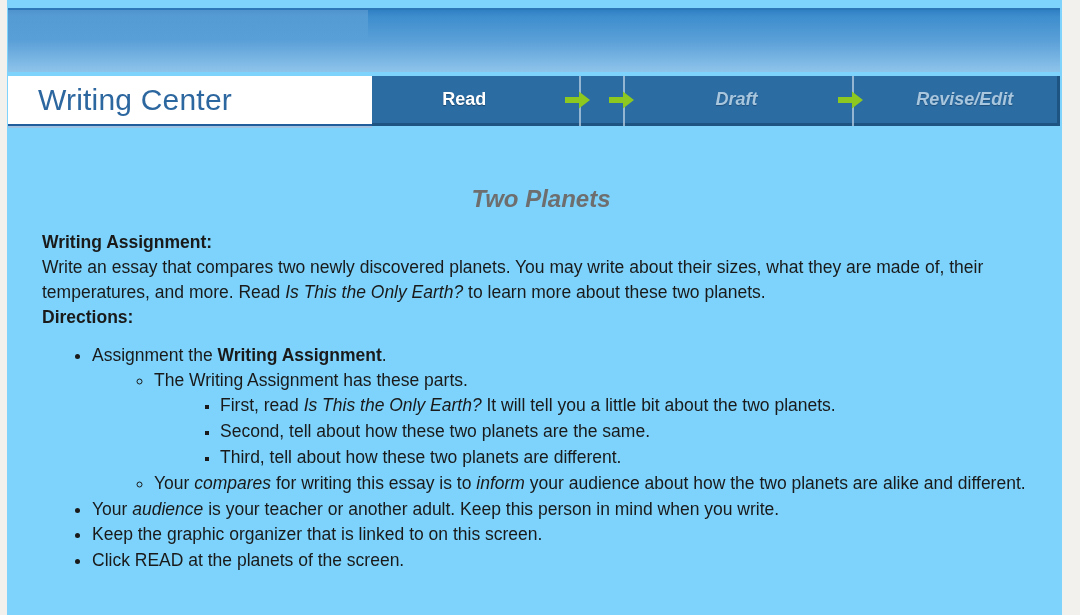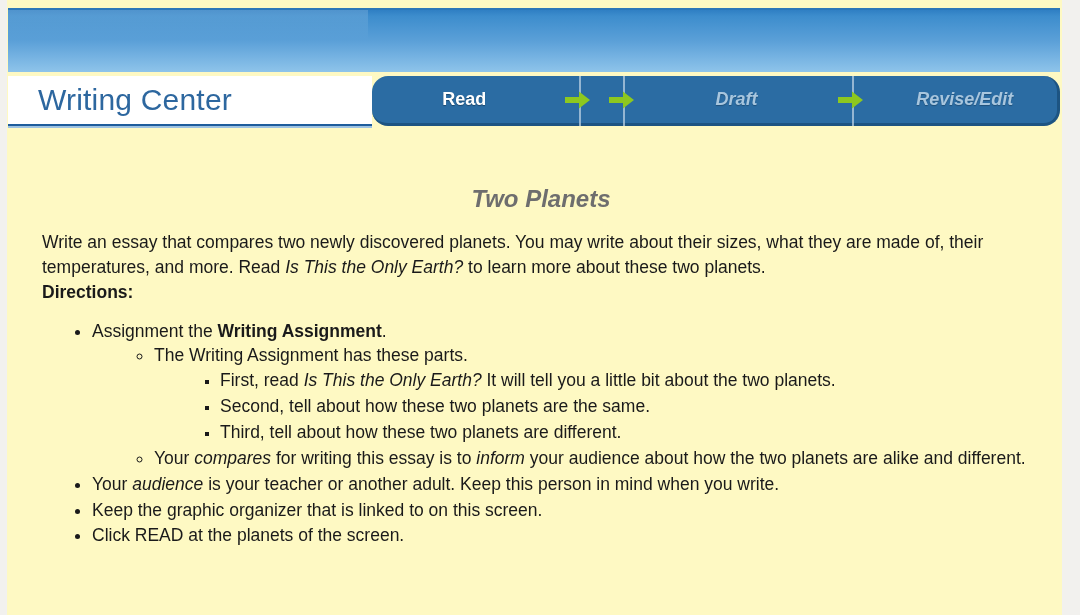--- a/index.html
+++ b/index.html
@@ -7,21 +7,21 @@
   html, body {
     width:1080px; height:615px;
     background:#eceae6;
     font-family:"Liberation Sans", sans-serif;
     overflow:hidden;
   }
 
   #app {
     position:relative;
     width:1080px; height:615px;
-    background:#fef9c3;
+    background:#7dd3fc;
   }
 
   
   .gutter-left {
     position:absolute; left:0; top:0; width:7px; height:615px;
     background:#f2f1ee;
   }
   .gutter-right {
     position:absolute; left:1062px; top:0; width:18px; height:615px;
     background:#f2f1ee;
@@ -65,21 +65,21 @@
     background:linear-gradient(to bottom,#1f5d9c 0 2px,#9dc2e2 2px 4px);
   }
 
   
   .nav {
     position:absolute; left:364px; top:0;
     width:688px; height:50px;
     background:#2b6ca3;
     border-right:3px solid #1d5482;
     border-bottom:3px solid #1d5482;
-    display:flex; align-items:stretch;border-radius:16px;
+    display:flex; align-items:stretch;
   }
   .nav-step {
     flex:1 1 0;
     display:flex; align-items:center; justify-content:center;
     font-size:18px;
     white-space:nowrap;
   }
   .nav-step.active {
     color:#ffffff; font-weight:bold; font-style:normal;
     text-shadow:0 1px 1px rgba(0,0,0,0.35);
@@ -190,20 +190,21 @@
       <div class="nav-step inactive">Revise/Edit</div>
 
     </div>
   </div>
 
   <div class="doc">
 
     <div class="doc-title">Two Planets</div>
 
     <div>
+      <div class="lead-label">Writing Assignment:</div>
       <p class="lead-body"><span>Write an essay that compares two newly discovered planets. You may write about their sizes, what they are made of, their temperatures, and more. Read </span><em class="title-ital">Is This the Only Earth?</em><span> to learn more about these two planets.</span></p>
       <div class="lead-label">Directions:</div>
     </div>
 
     <ul class="lvl1">
 
       <li><span>Assignment the </span><strong>Writing Assignment</strong><span>.</span>
 
         <ul class="lvl2">
           <li><span>The Writing Assignment has these parts.</span>

